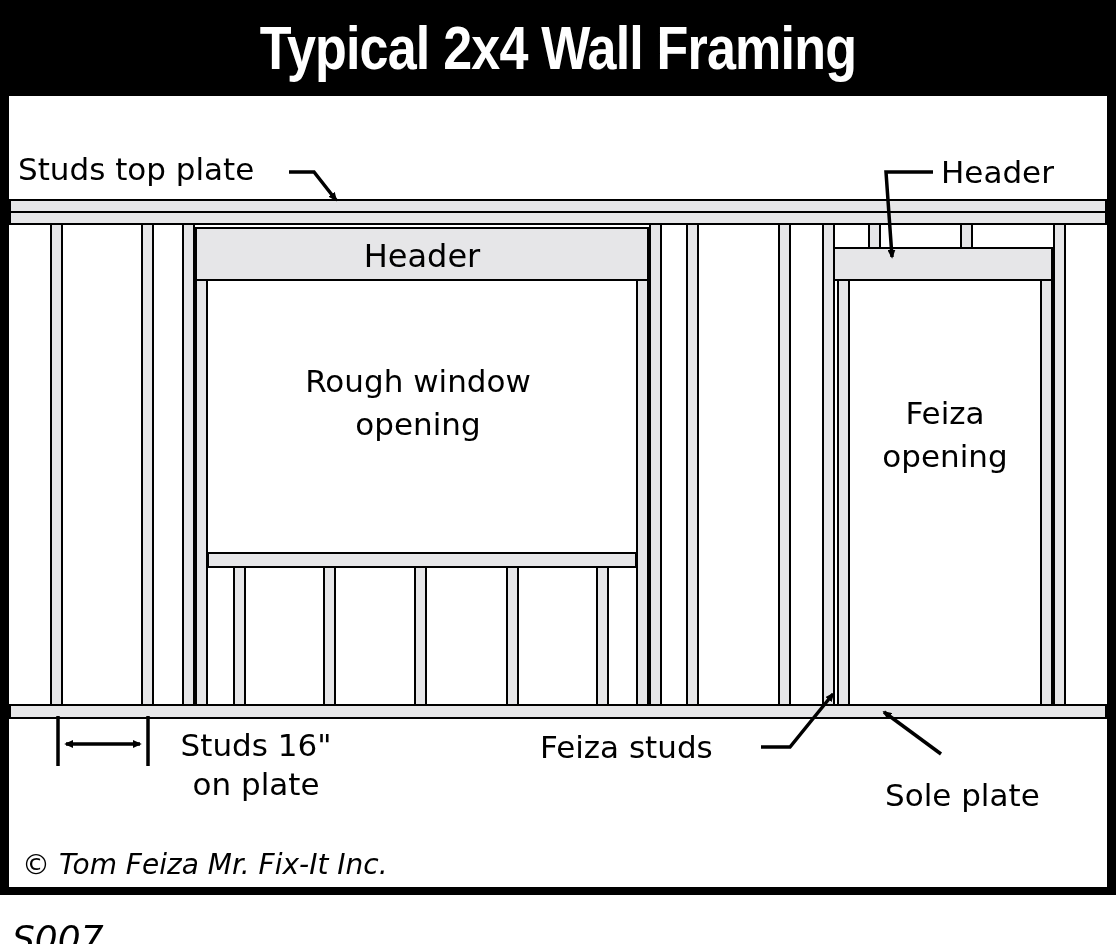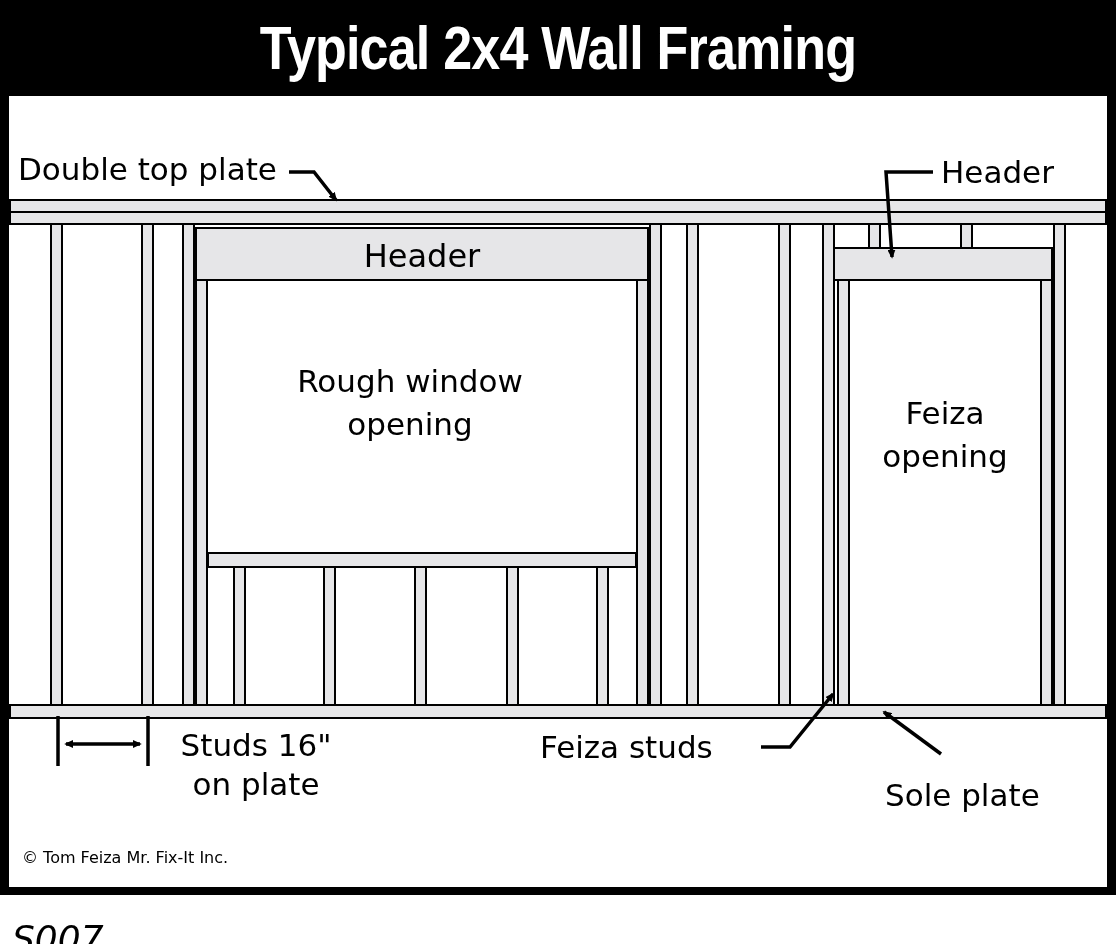--- a/index.html
+++ b/index.html
@@ -35,21 +35,21 @@
   .lbl{
     position:absolute;font-size:31px;line-height:1.25;white-space:nowrap;z-index:8;
   }
   .lbl-center{text-align:center;white-space:normal;}
   .opening-text{
     position:absolute;font-size:31px;line-height:1.4;text-align:center;z-index:5;
   }
   .header-label{
     position:absolute;z-index:5;font-size:32px;text-align:center;
   }
-  .small-caption{position:absolute;font-size:16px;z-index:8;white-space:nowrap;}
+  .small-caption{position:absolute;font-size:28px;z-index:8;white-space:nowrap;font-style:italic;}
   .fig-code{position:absolute;font-size:36px;font-style:italic;z-index:8;white-space:nowrap;}
   
   .overlay{position:absolute;left:0;top:0;width:1116px;height:944px;z-index:7;pointer-events:none;}
 </style>
 </head>
 <body>
 
 <div class="stage">
 
   <div class="title-bar">
@@ -84,21 +84,21 @@
   <div class="wood plate" style="left:9px;top:211px;width:1098px;height:14px;"></div>
 
   <div class="wood plate" style="left:9px;top:704px;width:1098px;height:15px;"></div>
 
   <div class="wood header" style="left:195px;top:227px;width:454px;height:54px;"></div>
   <div class="header-label" style="left:195px;top:237px;width:454px;">Header</div>
   <div class="wood sill" style="left:207px;top:552px;width:430px;height:16px;"></div>
 
   <div class="wood header" style="left:833px;top:247px;width:220px;height:34px;"></div>
 
-  <div class="opening-text" style="left:196px;top:360px;width:428px;">
+  <div class="opening-text" style="left:204px;top:360px;width:428px;">
     <div>Rough window</div>
     <div>opening</div>
   </div>
   <div class="opening-text" style="left:852px;top:392px;width:186px;">
     <div>Feiza</div>
     <div>opening</div>
   </div>
 
   <div class="frame"></div>
 
@@ -116,21 +116,21 @@
     <polyline points="761,747 790,747 833,694" fill="none" stroke="#000" stroke-width="3.5" marker-end="url(#ah)"></polyline>
 
     <line x1="941" y1="754" x2="884" y2="712" stroke="#000" stroke-width="3.5" marker-end="url(#ah)"></line>
 
     <line x1="58" y1="716" x2="58" y2="766" stroke="#000" stroke-width="3.5"></line>
     <line x1="148" y1="716" x2="148" y2="766" stroke="#000" stroke-width="3.5"></line>
     <line x1="103" y1="744" x2="66" y2="744" stroke="#000" stroke-width="3.5" marker-end="url(#ah)"></line>
     <line x1="103" y1="744" x2="140" y2="744" stroke="#000" stroke-width="3.5" marker-end="url(#ah)"></line>
   </svg>
 
-  <div class="lbl" style="left:18px;top:150px;">Double top plate</div>
+  <div class="lbl" style="left:18px;top:150px;">Studs top plate</div>
   <div class="lbl" style="left:941px;top:153px;">Header</div>
   <div class="lbl lbl-center" style="left:158px;top:726px;width:196px;">
     <div>Studs 16"</div>
     <div>on plate</div>
   </div>
   <div class="lbl" style="left:540px;top:728px;">Feiza studs</div>
   <div class="lbl" style="left:885px;top:776px;">Sole plate</div>
 
   <div class="small-caption" style="left:22px;top:848px;">© Tom Feiza Mr. Fix-It Inc.</div>
   <div class="fig-code" style="left:12px;top:898px;margin-top:20px;">S007</div>

